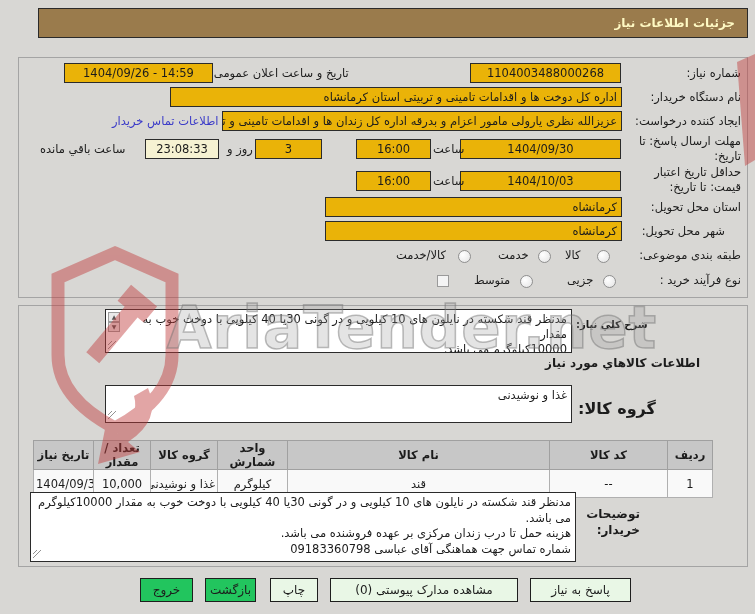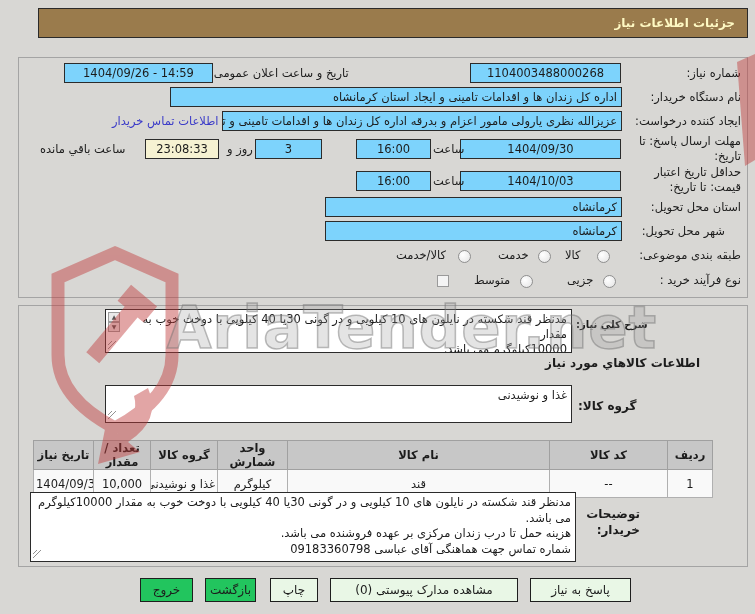--- a/index.html
+++ b/index.html
@@ -7,21 +7,21 @@
         direction:rtl;font-family:"DejaVu Sans",sans-serif;font-size:11.5px;color:#1c1c1c;}
   .titlebar{position:absolute;left:38px;top:8px;width:710px;height:30px;background:#9a7b4c;
         border:1px solid #2a2a2a;box-sizing:border-box;color:#fef9c3;font-weight:bold;font-size:12px;
         display:flex;align-items:center;padding:0 12px 0 0;}
   .groupbox{position:absolute;border:1px solid #a4a4a4;box-sizing:border-box;}
   .g1{left:18px;top:57px;width:730px;height:241px;}
   .g2{left:18px;top:305px;width:730px;height:262px;}
   .lbl{position:absolute;white-space:nowrap;}
   .lbl2{position:absolute;text-align:right;line-height:15px;white-space:normal;}
   .bold{font-weight:bold;}
-  .box{position:absolute;background:#7dd3fc;border:1px solid #2b2b2b;box-sizing:border-box;height:20px;
+  .box{position:absolute;background:#eab308;border:1px solid #2b2b2b;box-sizing:border-box;height:20px;
        display:flex;align-items:center;overflow:hidden;white-space:nowrap;padding:0 4px;}
   .center{justify-content:center;}
   .ltr{direction:ltr;}
   .cream{background:#f6f2d2;}
   .link{position:absolute;color:#3a3ac8;white-space:nowrap;cursor:pointer;}
   .radio{position:absolute;width:13px;height:13px;border:1px solid #8f8f8f;border-radius:50%;
          background:radial-gradient(circle at 35% 35%, #ffffff, #e3e3e3);box-sizing:border-box;}
   .cbx{position:absolute;width:12px;height:12px;border:1px solid #9a9a9a;background:#f4f4f4;box-sizing:border-box;}
   .ta{position:absolute;background:#fff;border:1px solid #2b2b2b;box-sizing:border-box;overflow:hidden;}
   .ta .txt{position:absolute;top:2px;right:4px;left:18px;text-align:right;line-height:15px;white-space:pre-wrap;}
@@ -49,21 +49,21 @@
   <div class="titlebar">جزئیات اطلاعات نیاز</div>
 
   <div class="groupbox g1"></div>
 
   <div class="lbl" style="right:14px;top:66px;">شماره نیاز:</div>
   <div class="box center ltr" style="left:470px;top:63px;width:151px;">1104003488000268</div>
   <div class="lbl" style="left:210px;top:66px;">تاریخ و ساعت اعلان عمومی:</div>
   <div class="box center ltr" style="left:64px;top:63px;width:149px;">1404/09/26 - 14:59</div>
 
   <div class="lbl" style="right:14px;top:90px;">نام دستگاه خریدار:</div>
-  <div class="box" style="left:170px;top:87px;width:452px;">اداره کل زندان ها و اقدامات تامینی و ایجاد استان کرمانشاه</div>
+  <div class="box" style="left:170px;top:87px;width:452px;">اداره کل دوخت ها و اقدامات تامینی و تربیتی استان کرمانشاه</div>
 
   <div class="lbl" style="right:14px;top:114px;">ایجاد کننده درخواست:</div>
   <div class="box" style="left:222px;top:111px;width:400px;">عزیزالله نظری یارولی مامور اعزام و بدرقه اداره کل زندان ها و اقدامات تامینی و تر</div>
   <div class="link" style="left:112px;top:114px;">اطلاعات تماس خریدار</div>
 
   <div class="lbl2" style="right:14px;top:134px;width:112px;">مهلت ارسال پاسخ: تا تاریخ:</div>
   <div class="box center ltr" style="left:460px;top:139px;width:161px;">1404/09/30</div>
   <div class="lbl" style="left:433px;top:142px;">ساعت</div>
   <div class="box center ltr" style="left:356px;top:139px;width:75px;">16:00</div>
   <div class="box center ltr" style="left:255px;top:139px;width:67px;">3</div>
@@ -107,21 +107,21 @@
       <div class="b">▲</div>
       <div class="b">▼</div>
     </div>
     <svg class="rz" viewBox="0 0 9 9">
         <path d="M0 8 L8 0 M0 4 L4 0" stroke="#777" stroke-width="1" fill="none"></path>
       </svg>
   </div>
 
   <div class="lbl bold" style="right:55px;top:356px;font-size:12px;">اطلاعات کالاهاي مورد نیاز</div>
 
-  <div class="lbl bold" style="left:578px;top:399px;font-size:12px;">گروه کالا:</div>
+  <div class="lbl bold" style="left:578px;top:399px;font-size:16px;">گروه کالا:</div>
   <div class="ta" style="left:105px;top:385px;width:467px;height:38px;">
     <div class="txt">غذا و نوشیدنی</div>
     <svg class="rz" viewBox="0 0 9 9">
         <path d="M0 8 L8 0 M0 4 L4 0" stroke="#777" stroke-width="1" fill="none"></path>
       </svg>
   </div>
 
   <table class="items">
     <colgroup>
       <col style="width:45px">

